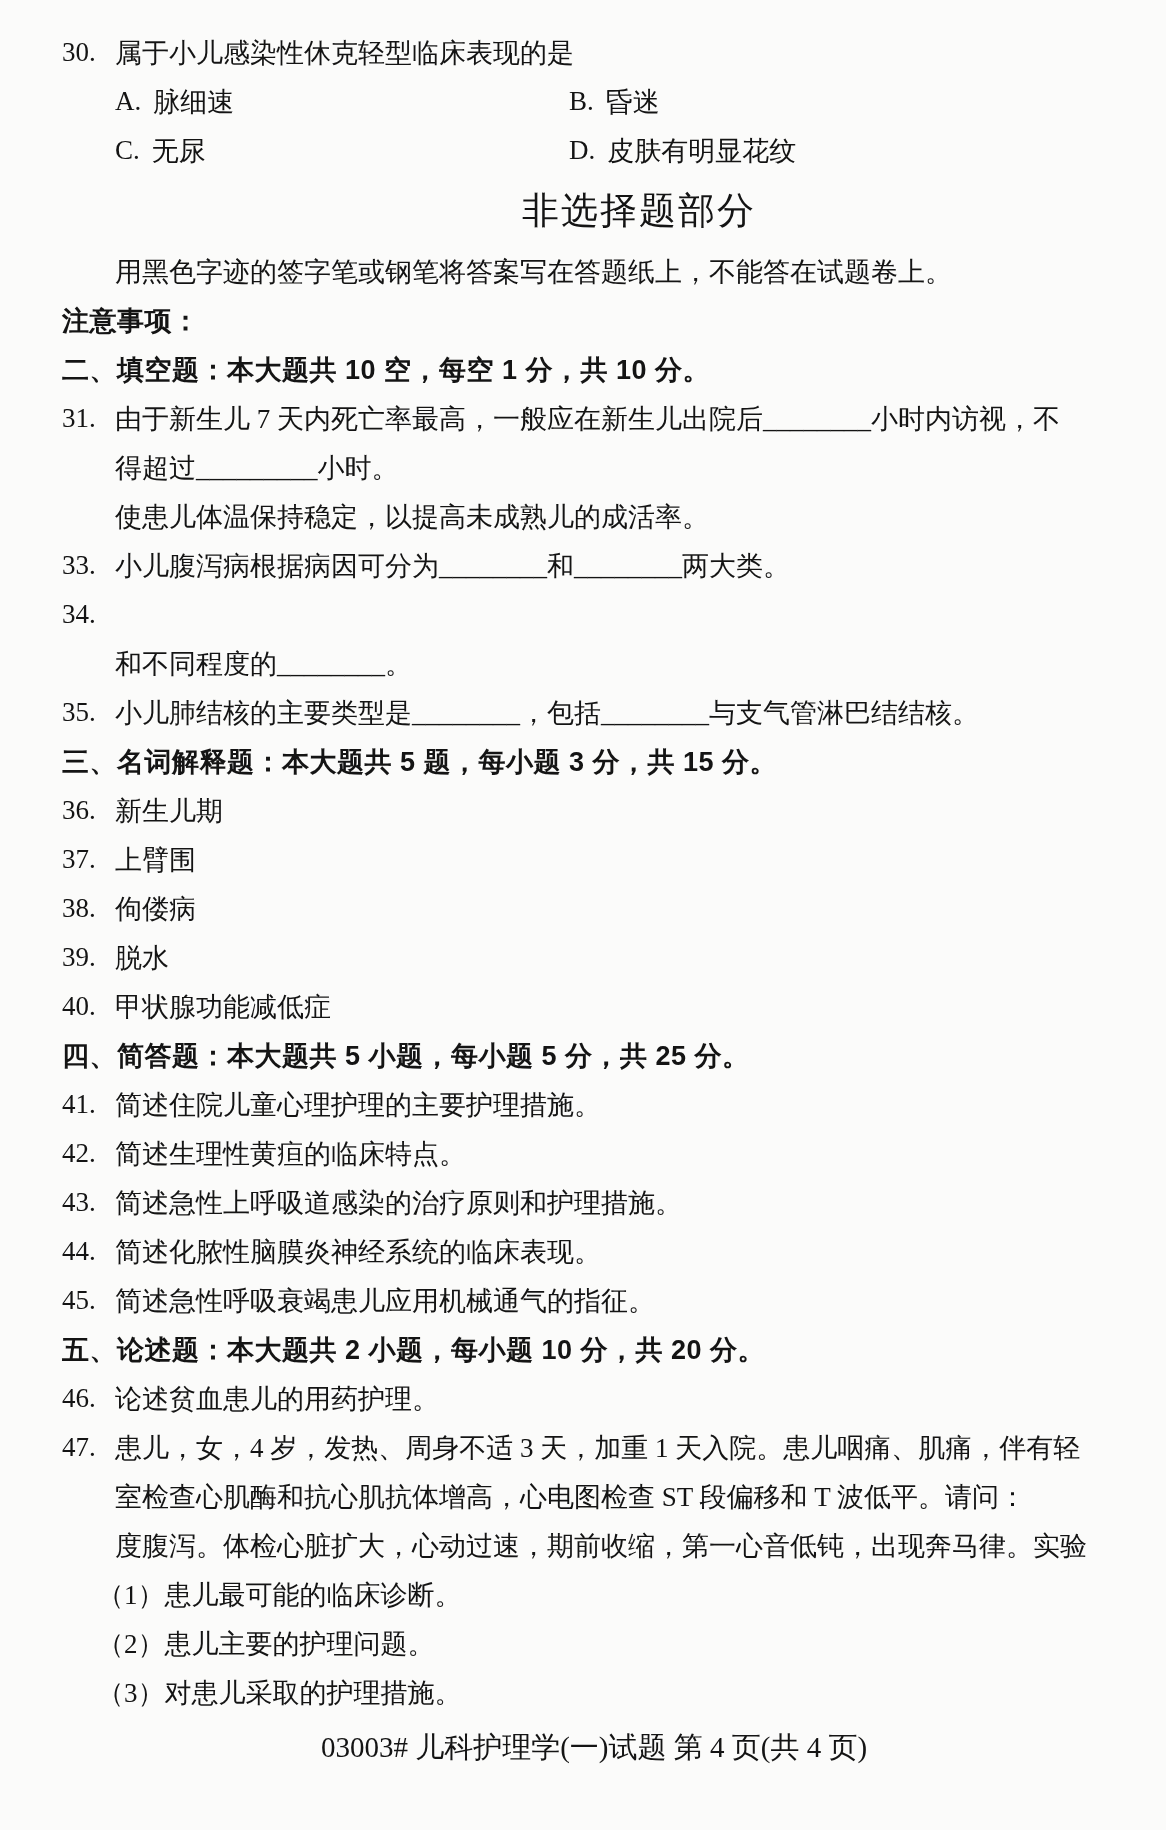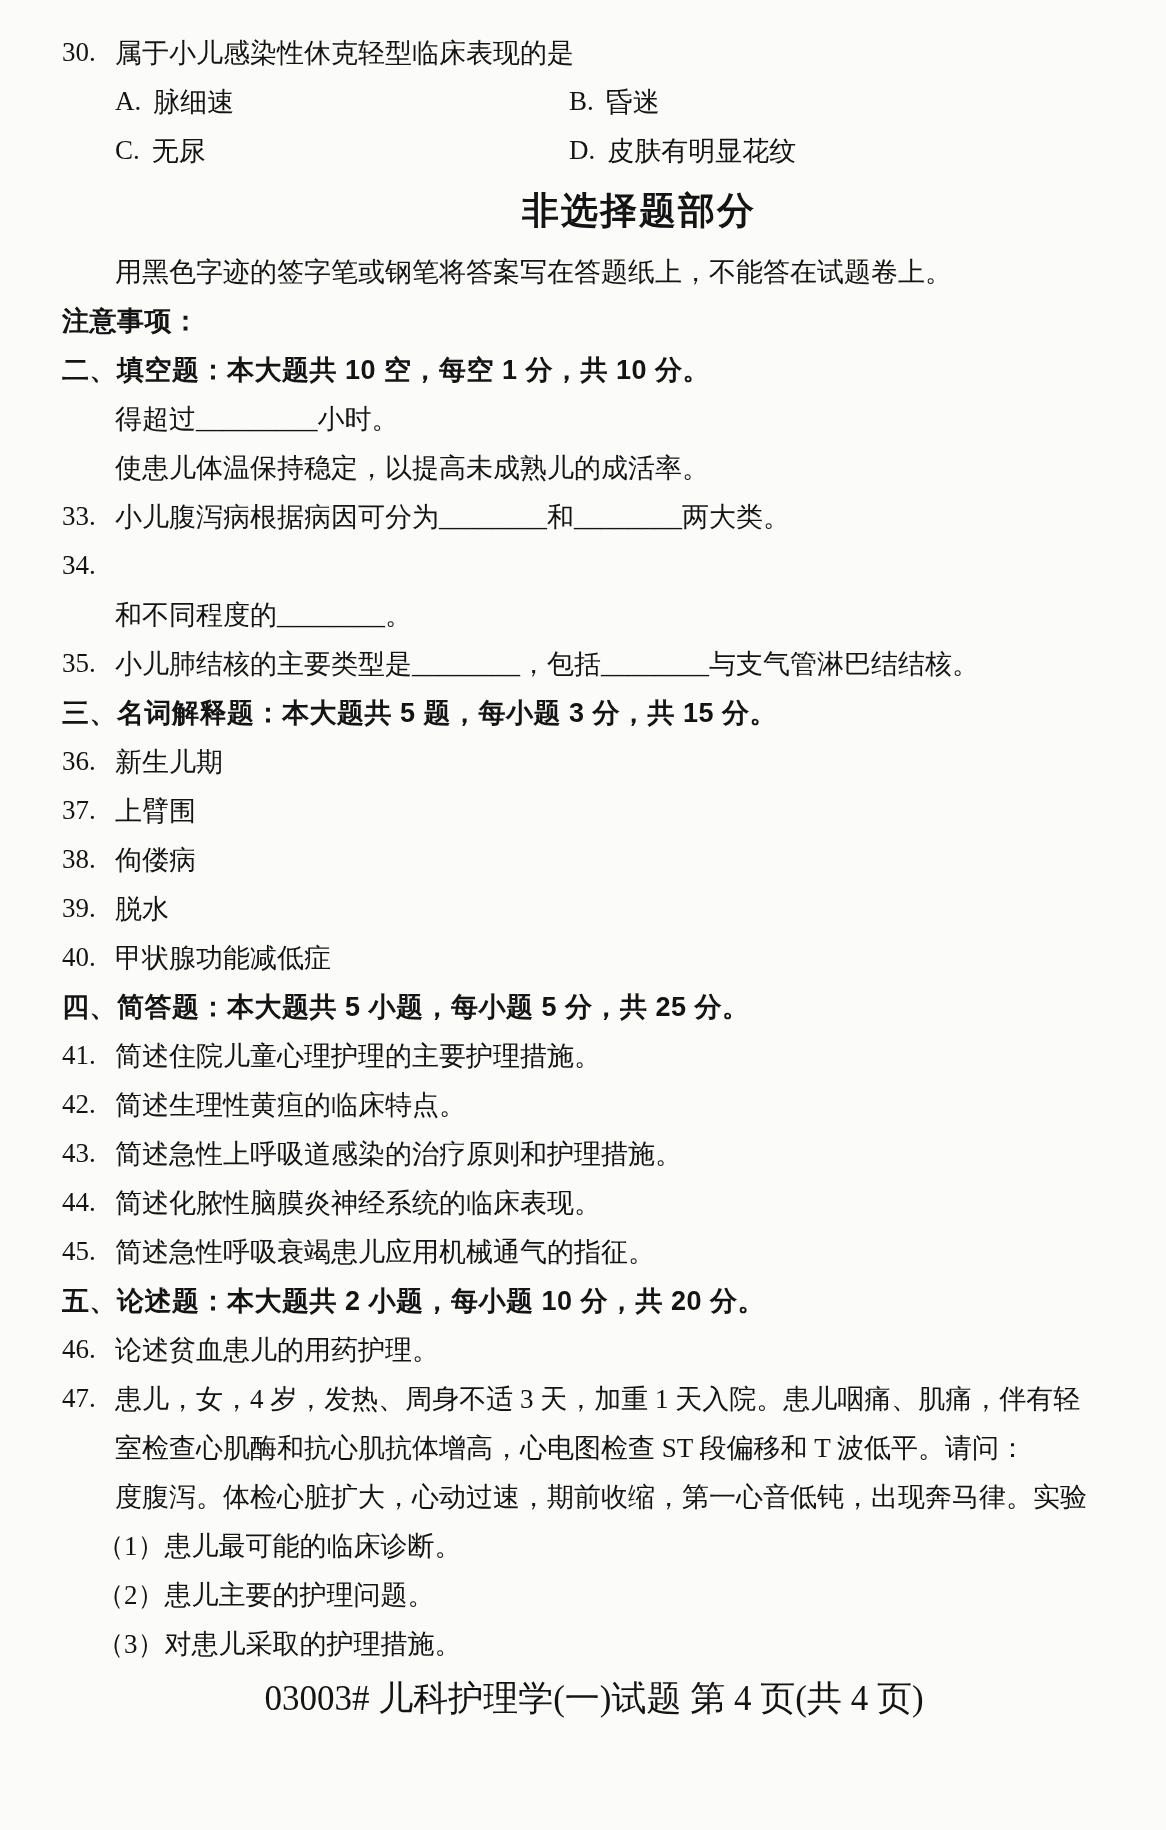--- a/index.html
+++ b/index.html
@@ -37,31 +37,31 @@
     font-weight:bold;
     letter-spacing:.5px;
   }
   .section-title{
     height:72px;
     display:flex;
     align-items:center;
     justify-content:center;
     padding-left:90px;
     font-family:"Liberation Sans","DejaVu Sans",sans-serif;
-    font-weight:bold;
+    font-weight:normal;
     font-size:37px;
     letter-spacing:2px;
   }
   .footer{
     margin-top:6px;
     height:49px;
     display:flex;
     align-items:center;
     justify-content:center;
-    font-size:35px;
+    font-size:29px;
   }
 </style>
 </head>
 <body>
 
 <div class="page">
 
   <div class="line">
     <span class="num">30.</span>
     <span>属于小儿感染性休克轻型临床表现的是</span>
@@ -87,20 +87,24 @@
     </span>
   </div>
 
   <div class="section-title">非选择题部分</div>
 
   <div class="line cont">用黑色字迹的签字笔或钢笔将答案写在答题纸上，不能答在试题卷上。</div>
   <div class="line heading">注意事项：</div>
 
   <div class="line heading">二、填空题：本大题共 10 空，每空 1 分，共 10 分。</div>
 
+  <div class="line">
+    <span class="num">31.</span>
+    <span>由于新生儿 7 天内死亡率最高，一般应在新生儿出院后________小时内访视，不</span>
+  </div>
   <div class="line cont">得超过_________小时。</div>
 
   <div class="line cont">使患儿体温保持稳定，以提高未成熟儿的成活率。</div>
 
   <div class="line">
     <span class="num">33.</span>
     <span>小儿腹泻病根据病因可分为________和________两大类。</span>
   </div>
 
   <div class="line">

